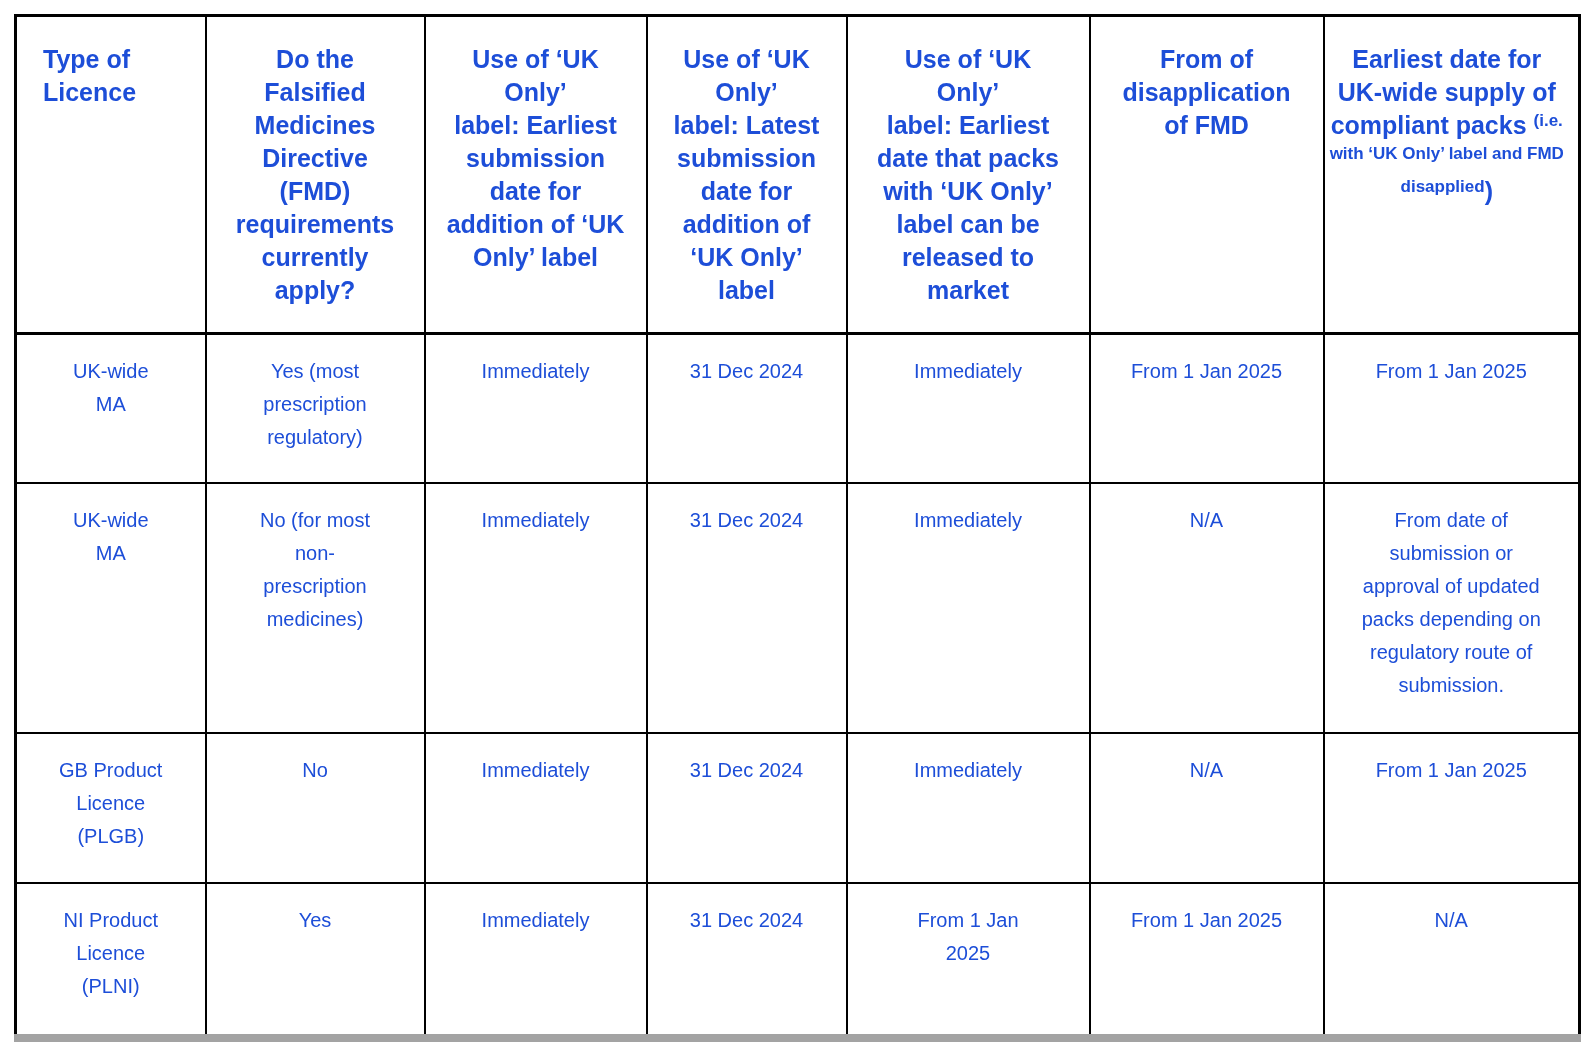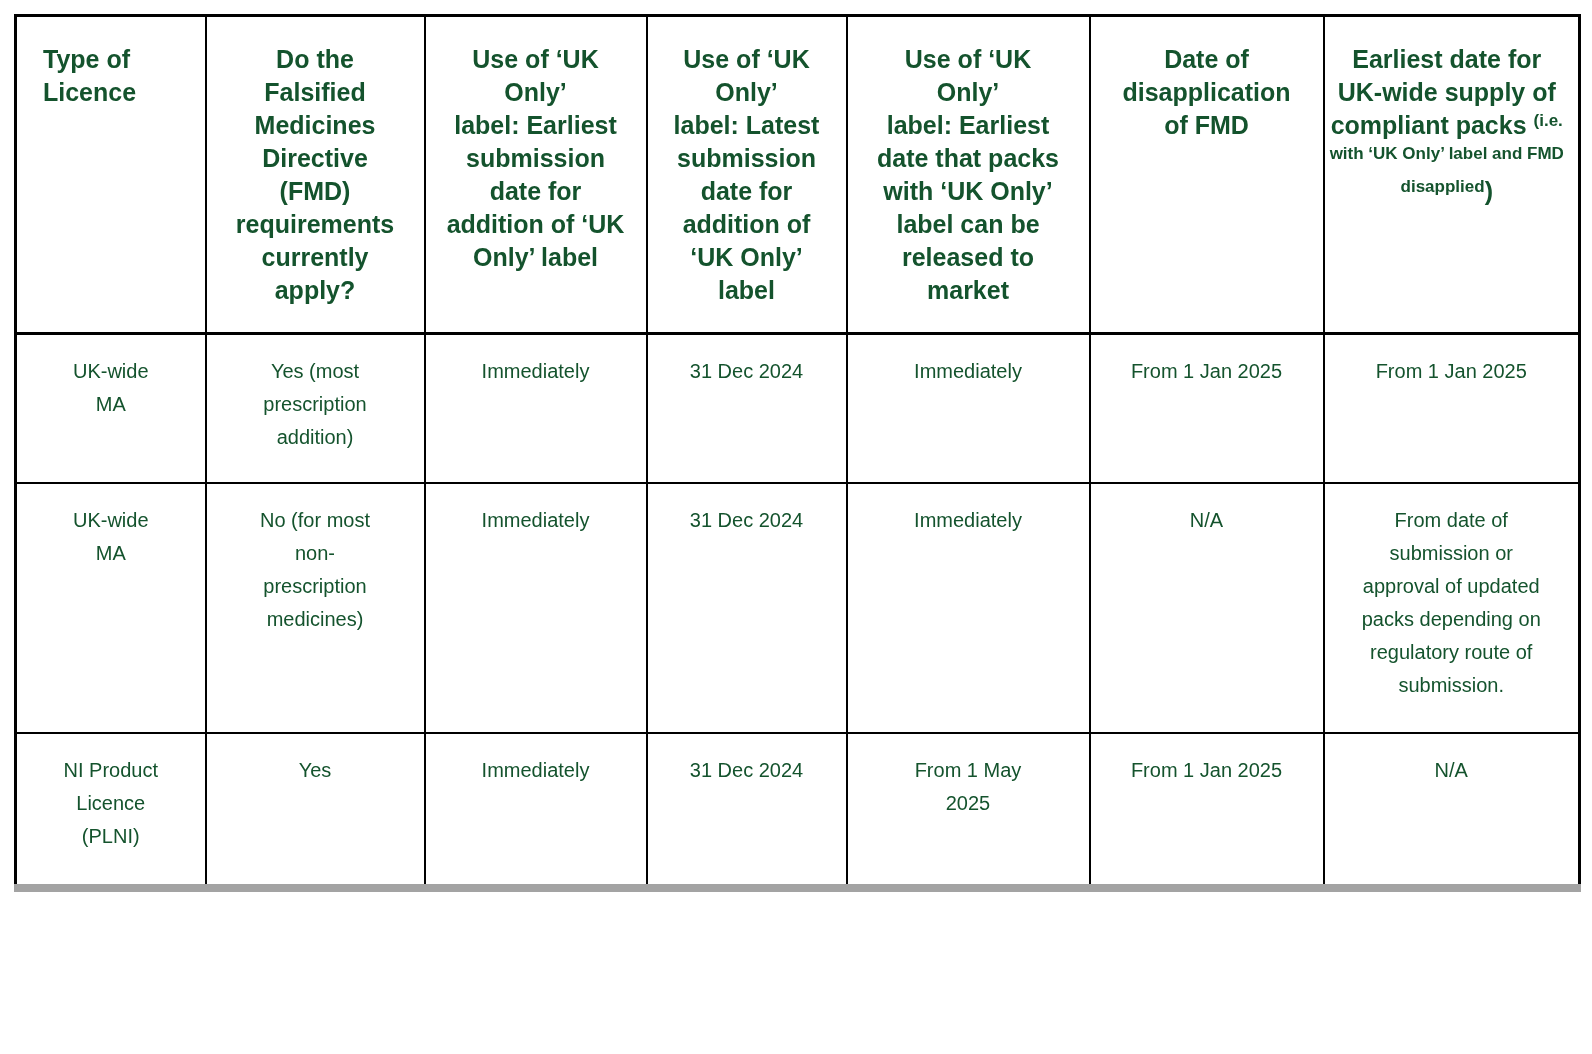--- a/index.html
+++ b/index.html
@@ -3,21 +3,21 @@
 <meta charset="utf-8">
 <style>
   html, body { margin: 0; padding: 0; background: #ffffff; }
   .page {
     position: relative;
     width: 1592px;
     height: 1054px;
     background: #ffffff;
     box-sizing: border-box;
     font-family: "Liberation Sans", sans-serif;
-    color: #14532d;
+    color: #1d4ed8;
   }
   table.licence-table {
     position: absolute;
     left: 14px;
     top: 14px;
     width: 1564px;
     border-collapse: collapse;
     table-layout: fixed;
     border: 3px solid #000000;
   }
@@ -105,33 +105,33 @@
 ‘UK Only’
 label</th>
         <th>Use of ‘UK
 Only’
 label: Earliest
 date that packs
 with ‘UK Only’
 label can be
 released to
 market</th>
-        <th>Date of
+        <th>From of
 disapplication
 of FMD</th>
         <th class="col-supply"><span>Earliest date for UK-wide supply of compliant packs</span> <span class="hdr-note">(i.e. with ‘UK Only’ label and FMD disapplied</span><span class="hdr-paren">)</span></th>
       </tr>
     </thead>
     <tbody>
       <tr class="row-1">
         <td>UK-wide
 MA</td>
         <td>Yes (most
 prescription
-addition)</td>
+regulatory)</td>
         <td>Immediately</td>
         <td>31 Dec 2024</td>
         <td>Immediately</td>
         <td>From 1 Jan 2025</td>
         <td>From 1 Jan 2025</td>
       </tr>
       <tr class="row-2">
         <td>UK-wide
 MA</td>
         <td>No (for most
@@ -142,27 +142,38 @@
         <td>31 Dec 2024</td>
         <td>Immediately</td>
         <td>N/A</td>
         <td>From date of
 submission or
 approval of updated
 packs depending on
 regulatory route of
 submission.</td>
       </tr>
+      <tr class="row-3">
+        <td>GB Product
+Licence
+(PLGB)</td>
+        <td>No</td>
+        <td>Immediately</td>
+        <td>31 Dec 2024</td>
+        <td>Immediately</td>
+        <td>N/A</td>
+        <td>From 1 Jan 2025</td>
+      </tr>
       <tr class="row-4">
         <td>NI Product
 Licence
 (PLNI)</td>
         <td>Yes</td>
         <td>Immediately</td>
         <td>31 Dec 2024</td>
-        <td>From 1 May
+        <td>From 1 Jan
 2025</td>
         <td>From 1 Jan 2025</td>
         <td>N/A</td>
       </tr>
     </tbody>
   </table>
 </div>
 
 </body></html>

